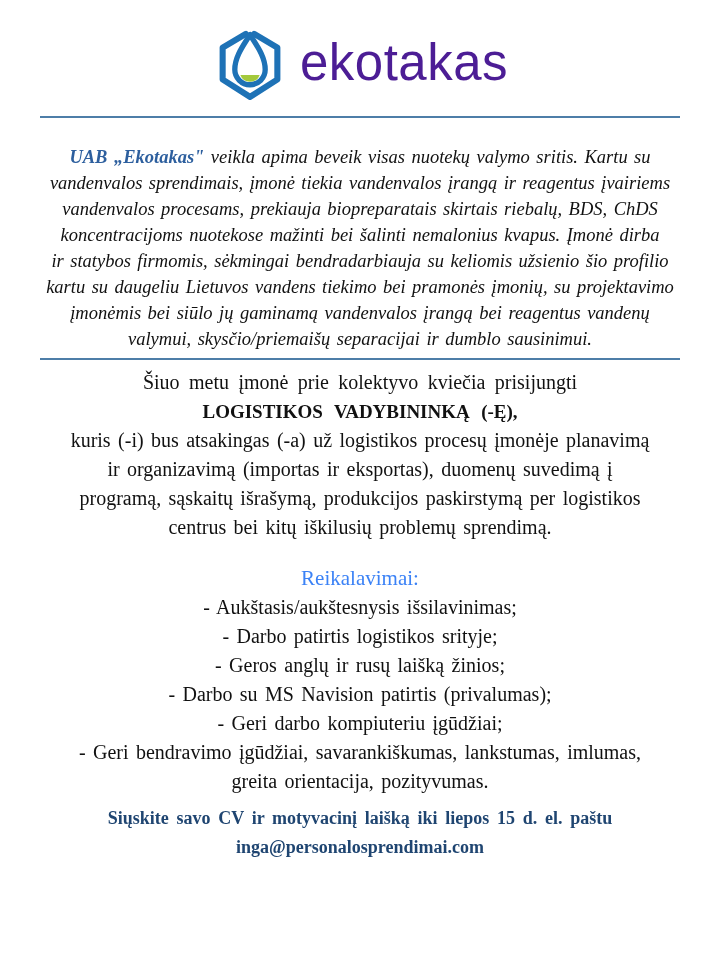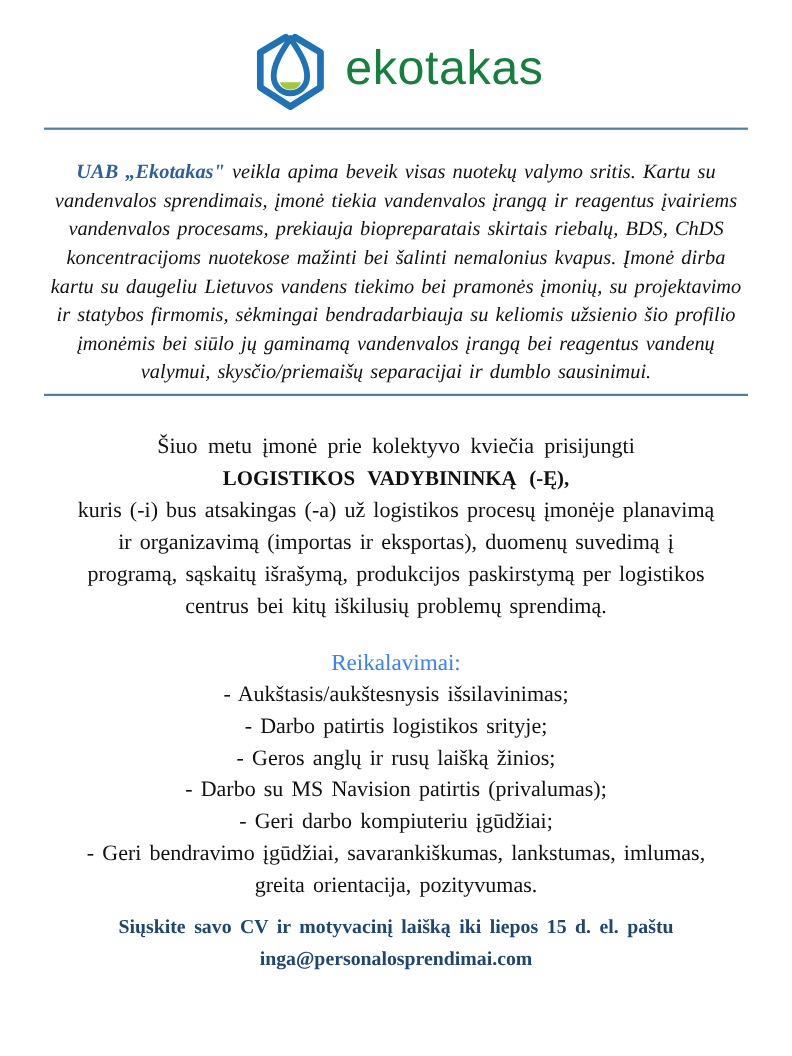--- a/index.html
+++ b/index.html
@@ -22,22 +22,22 @@
   .logo-row {
     display: flex;
     justify-content: center;
     align-items: center;
     gap: 12px;
     height: 86px;
   }
   .logo-icon { width: 76px; height: 76px; display: block; }
   .logo-text {
     font-family: "Liberation Sans", sans-serif;
-    font-size: 44px;
-    color: #15803d;
+    font-size: 51px;
+    color: #4c1d95;
     letter-spacing: 0.5px;
     padding-bottom: 6px;
   }
 
   
   .rule {
     height: 2px;
     background: #4d7ea8;
     margin-top: 8px;
   }
@@ -53,21 +53,21 @@
     word-spacing: 0.10em;
   }
   .intro .line { white-space: nowrap; }
   .intro-lead {
     color: #2d5f9e;
     font-weight: bold;
   }
 
   
   .position {
-    margin-top: 32px;
+    margin-top: 8px;
     text-align: center;
     font-size: 20px;
     line-height: 29px;
     word-spacing: 0.12em;
   }
   .position .line { white-space: nowrap; }
   .invite-line { word-spacing: 0.22em; }
   .position-title {
     font-weight: bold;
     font-size: 19px;
@@ -119,22 +119,22 @@
   <div class="rule rule-1"></div>
 
   <div class="intro">
     <div class="line">
       <span class="intro-lead">UAB „Ekotakas"</span><span> veikla apima beveik visas nuotekų valymo sritis. Kartu su</span>
     </div>
     <div>
         <div class="line">vandenvalos sprendimais, įmonė tiekia vandenvalos įrangą ir reagentus įvairiems</div>
         <div class="line">vandenvalos procesams, prekiauja biopreparatais skirtais riebalų, BDS, ChDS</div>
         <div class="line">koncentracijoms nuotekose mažinti bei šalinti nemalonius kvapus. Įmonė dirba</div>
+        <div class="line">ir statybos firmomis, sėkmingai bendradarbiauja su keliomis užsienio šio profilio</div>
         <div class="line">kartu su daugeliu Lietuvos vandens tiekimo bei pramonės įmonių, su projektavimo</div>
-        <div class="line">ir statybos firmomis, sėkmingai bendradarbiauja su keliomis užsienio šio profilio</div>
         <div class="line">įmonėmis bei siūlo jų gaminamą vandenvalos įrangą bei reagentus vandenų</div>
         <div class="line">valymui, skysčio/priemaišų separacijai ir dumblo sausinimui.</div>
       </div>
   </div>
 
   <div class="rule rule-2"></div>
 
   <div class="position">
     <div class="line invite-line">Šiuo metu įmonė prie kolektyvo kviečia prisijungti</div>
     <div class="position-title">LOGISTIKOS VADYBININKĄ (-Ę),</div>

